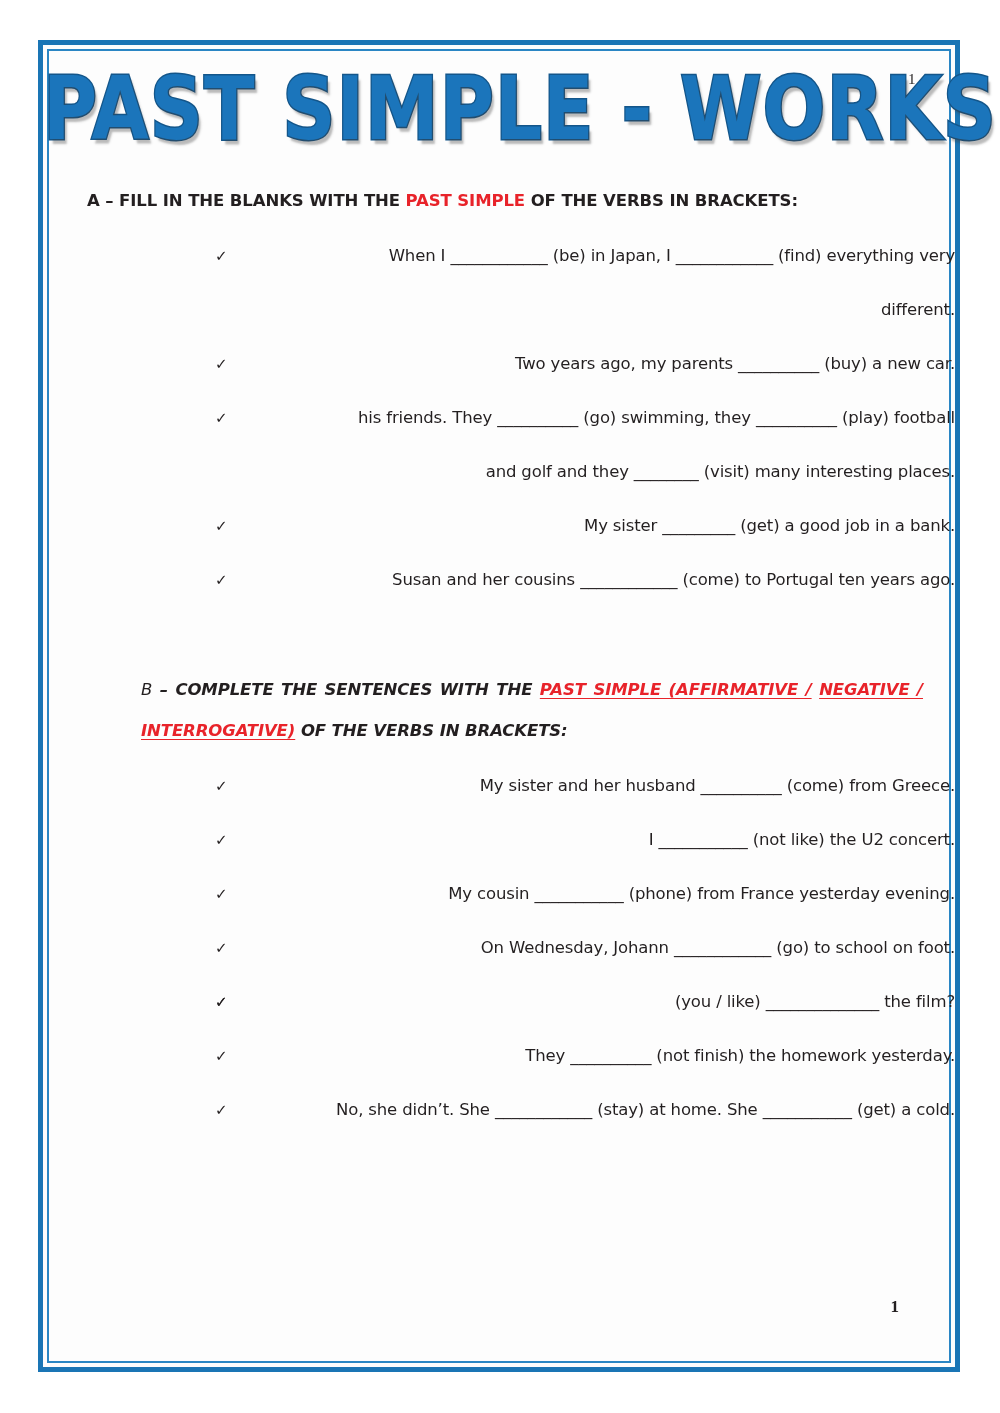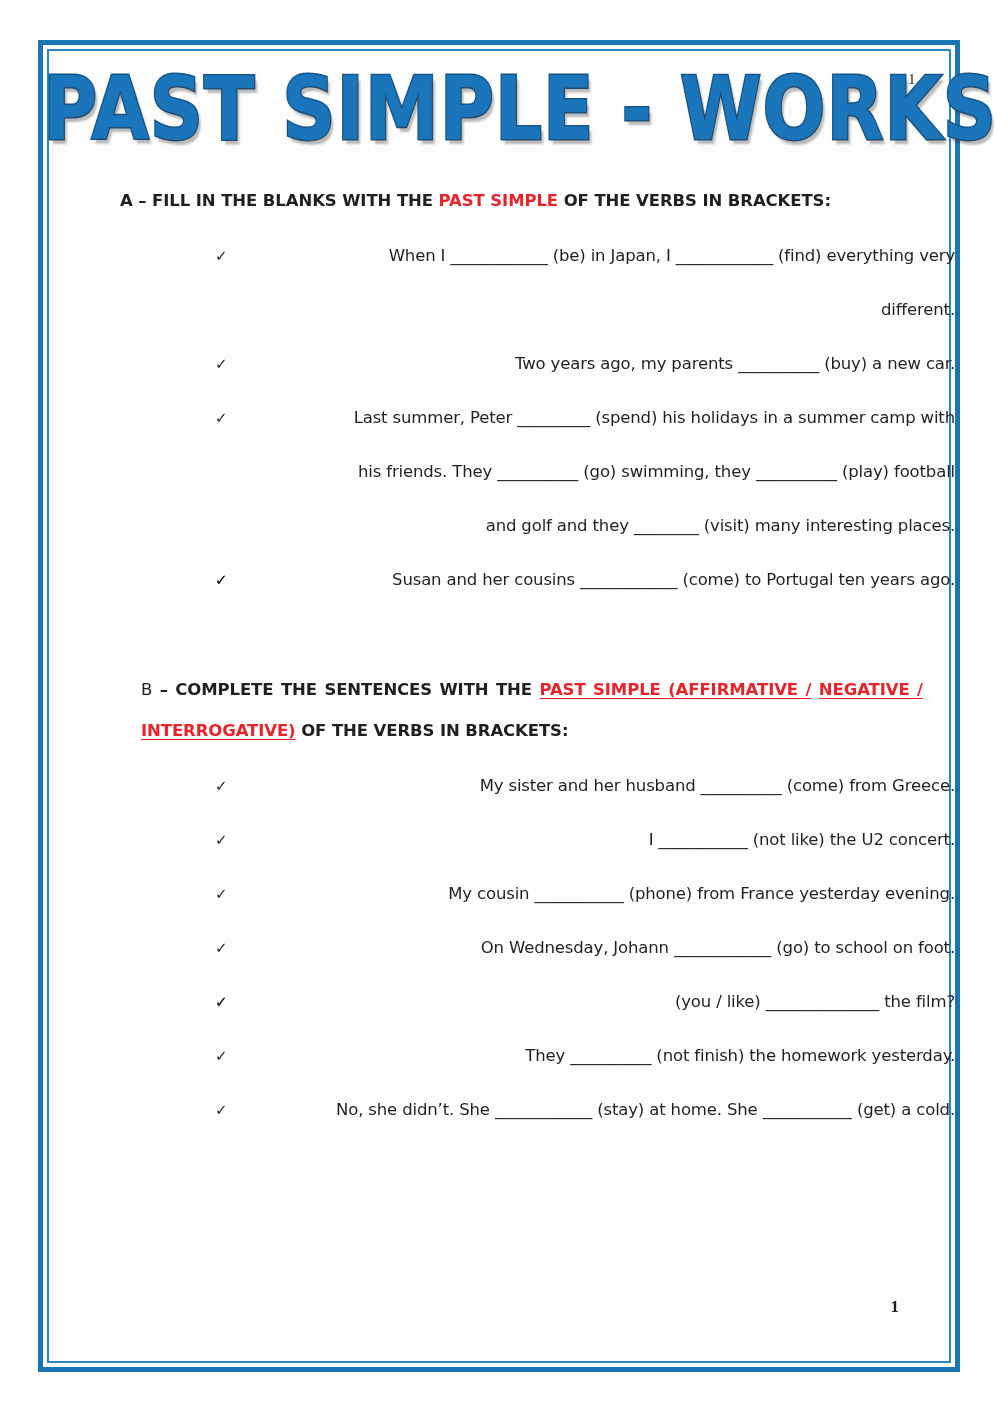--- a/index.html
+++ b/index.html
@@ -85,27 +85,28 @@
   
   .section-heading {
     font-family: "DejaVu Sans", sans-serif;
     font-weight: bold;
     font-size: 16.5px;
     line-height: 1.45;
     color: #231f20;
     letter-spacing: -0.1px;
   }
   #section-a-heading {
-    margin: 30px 0 0 77px;
+    margin: 30px 0 0 44px;
   }
   #section-b-heading {
     margin: 0 32px 0 98px;
     text-align: justify;
     text-align-last: left;
     line-height: 2.5;
+    font-style: italic;
   }
   #section-b-heading .letter-b {
     font-weight: normal;
   }
   .red {
     color: #e8232a;
   }
   .red-underline {
     color: #e8232a;
     text-decoration: underline;
@@ -186,26 +187,26 @@
         <span class="tick">✓</span>
         <span class="cont-line">When I ____________ (be) in Japan, I ____________ (find) everything very</span>
         <span class="cont-line">different.</span>
       </li>
       <li class="exercise-item">
         <span class="tick">✓</span>
         <span class="cont-line">Two years ago, my parents __________ (buy) a new car.</span>
       </li>
       <li class="exercise-item">
         <span class="tick">✓</span>
-        <span class="cont-line">Last summer, Peter _________ (spend) his holidays in a summer camp with</span>
         <span class="cont-line">his friends. They __________ (go) swimming, they __________ (play) football</span>
         <span class="cont-line">and golf and they ________ (visit) many interesting places.</span>
       </li>
       <li class="exercise-item">
         <span class="tick">✓</span>
+        <span class="cont-line">My sister _________ (get) a good job in a bank.</span>
       </li>
       <li class="exercise-item">
         <span class="tick">✓</span>
         <span class="cont-line">Susan and her cousins ____________ (come) to Portugal ten years ago.</span>
       </li>
     </ul>
 
     <div class="gap-block"></div>
 
     <div class="section-heading" id="section-b-heading">

